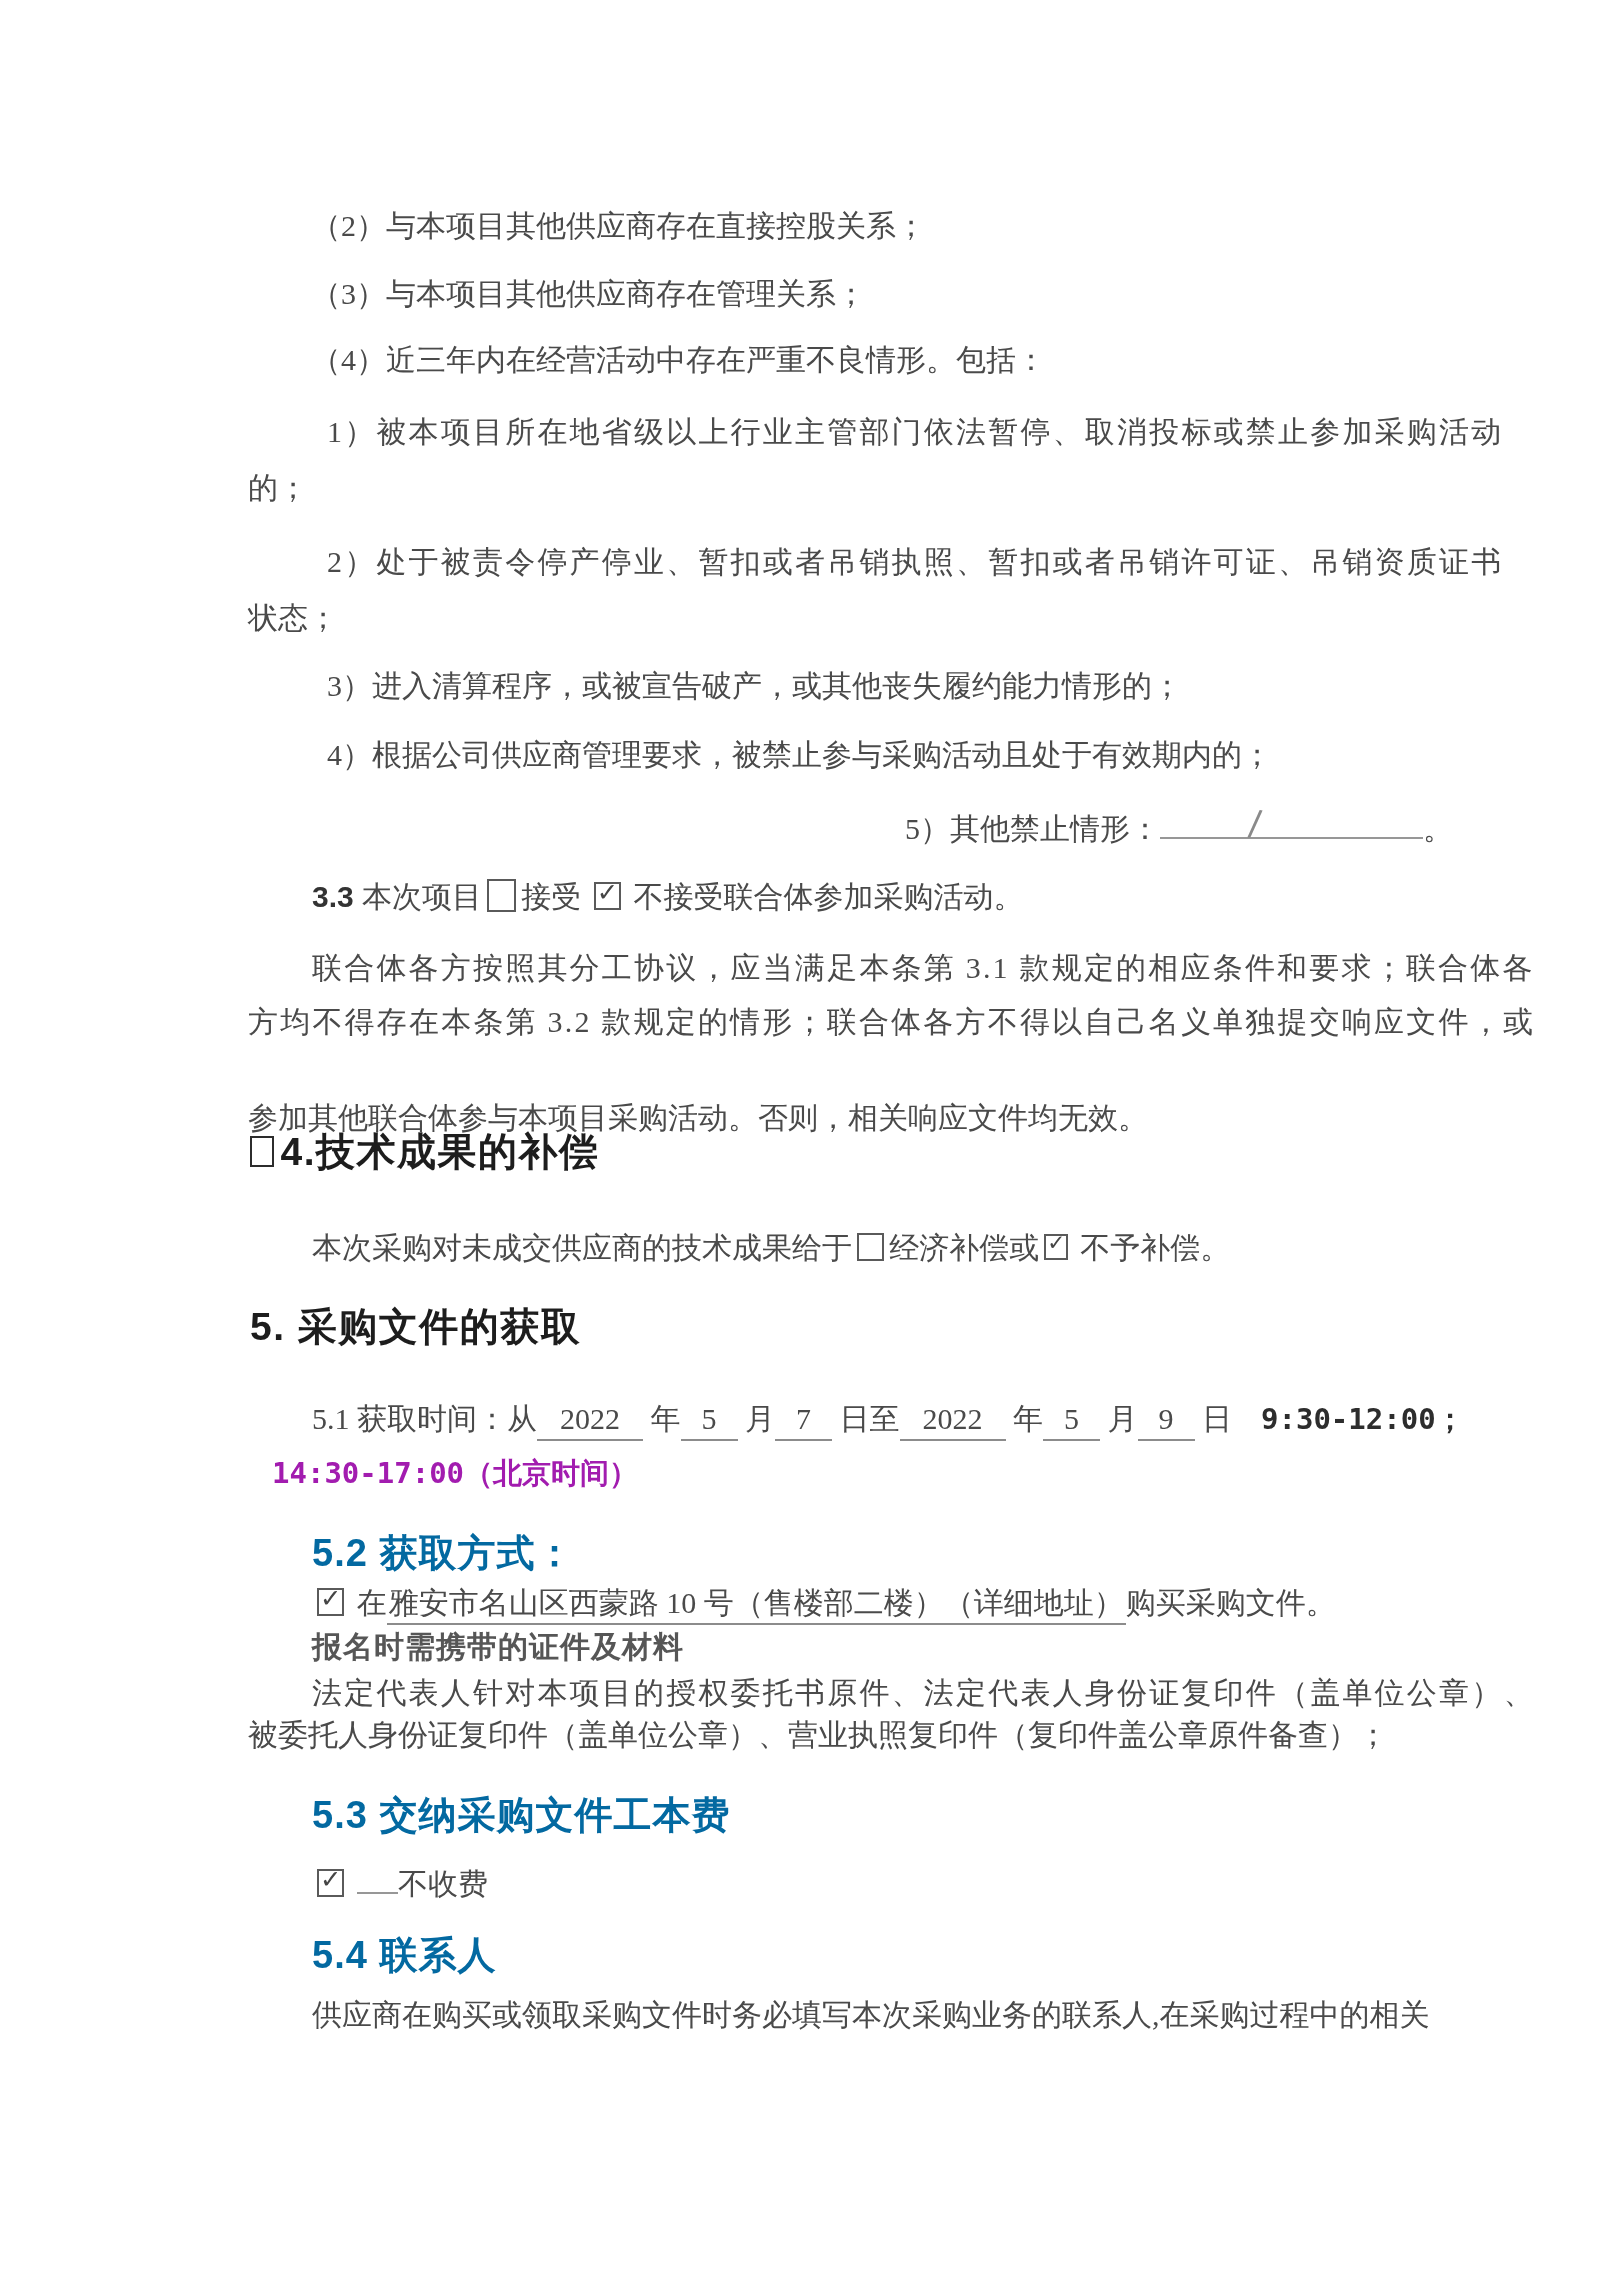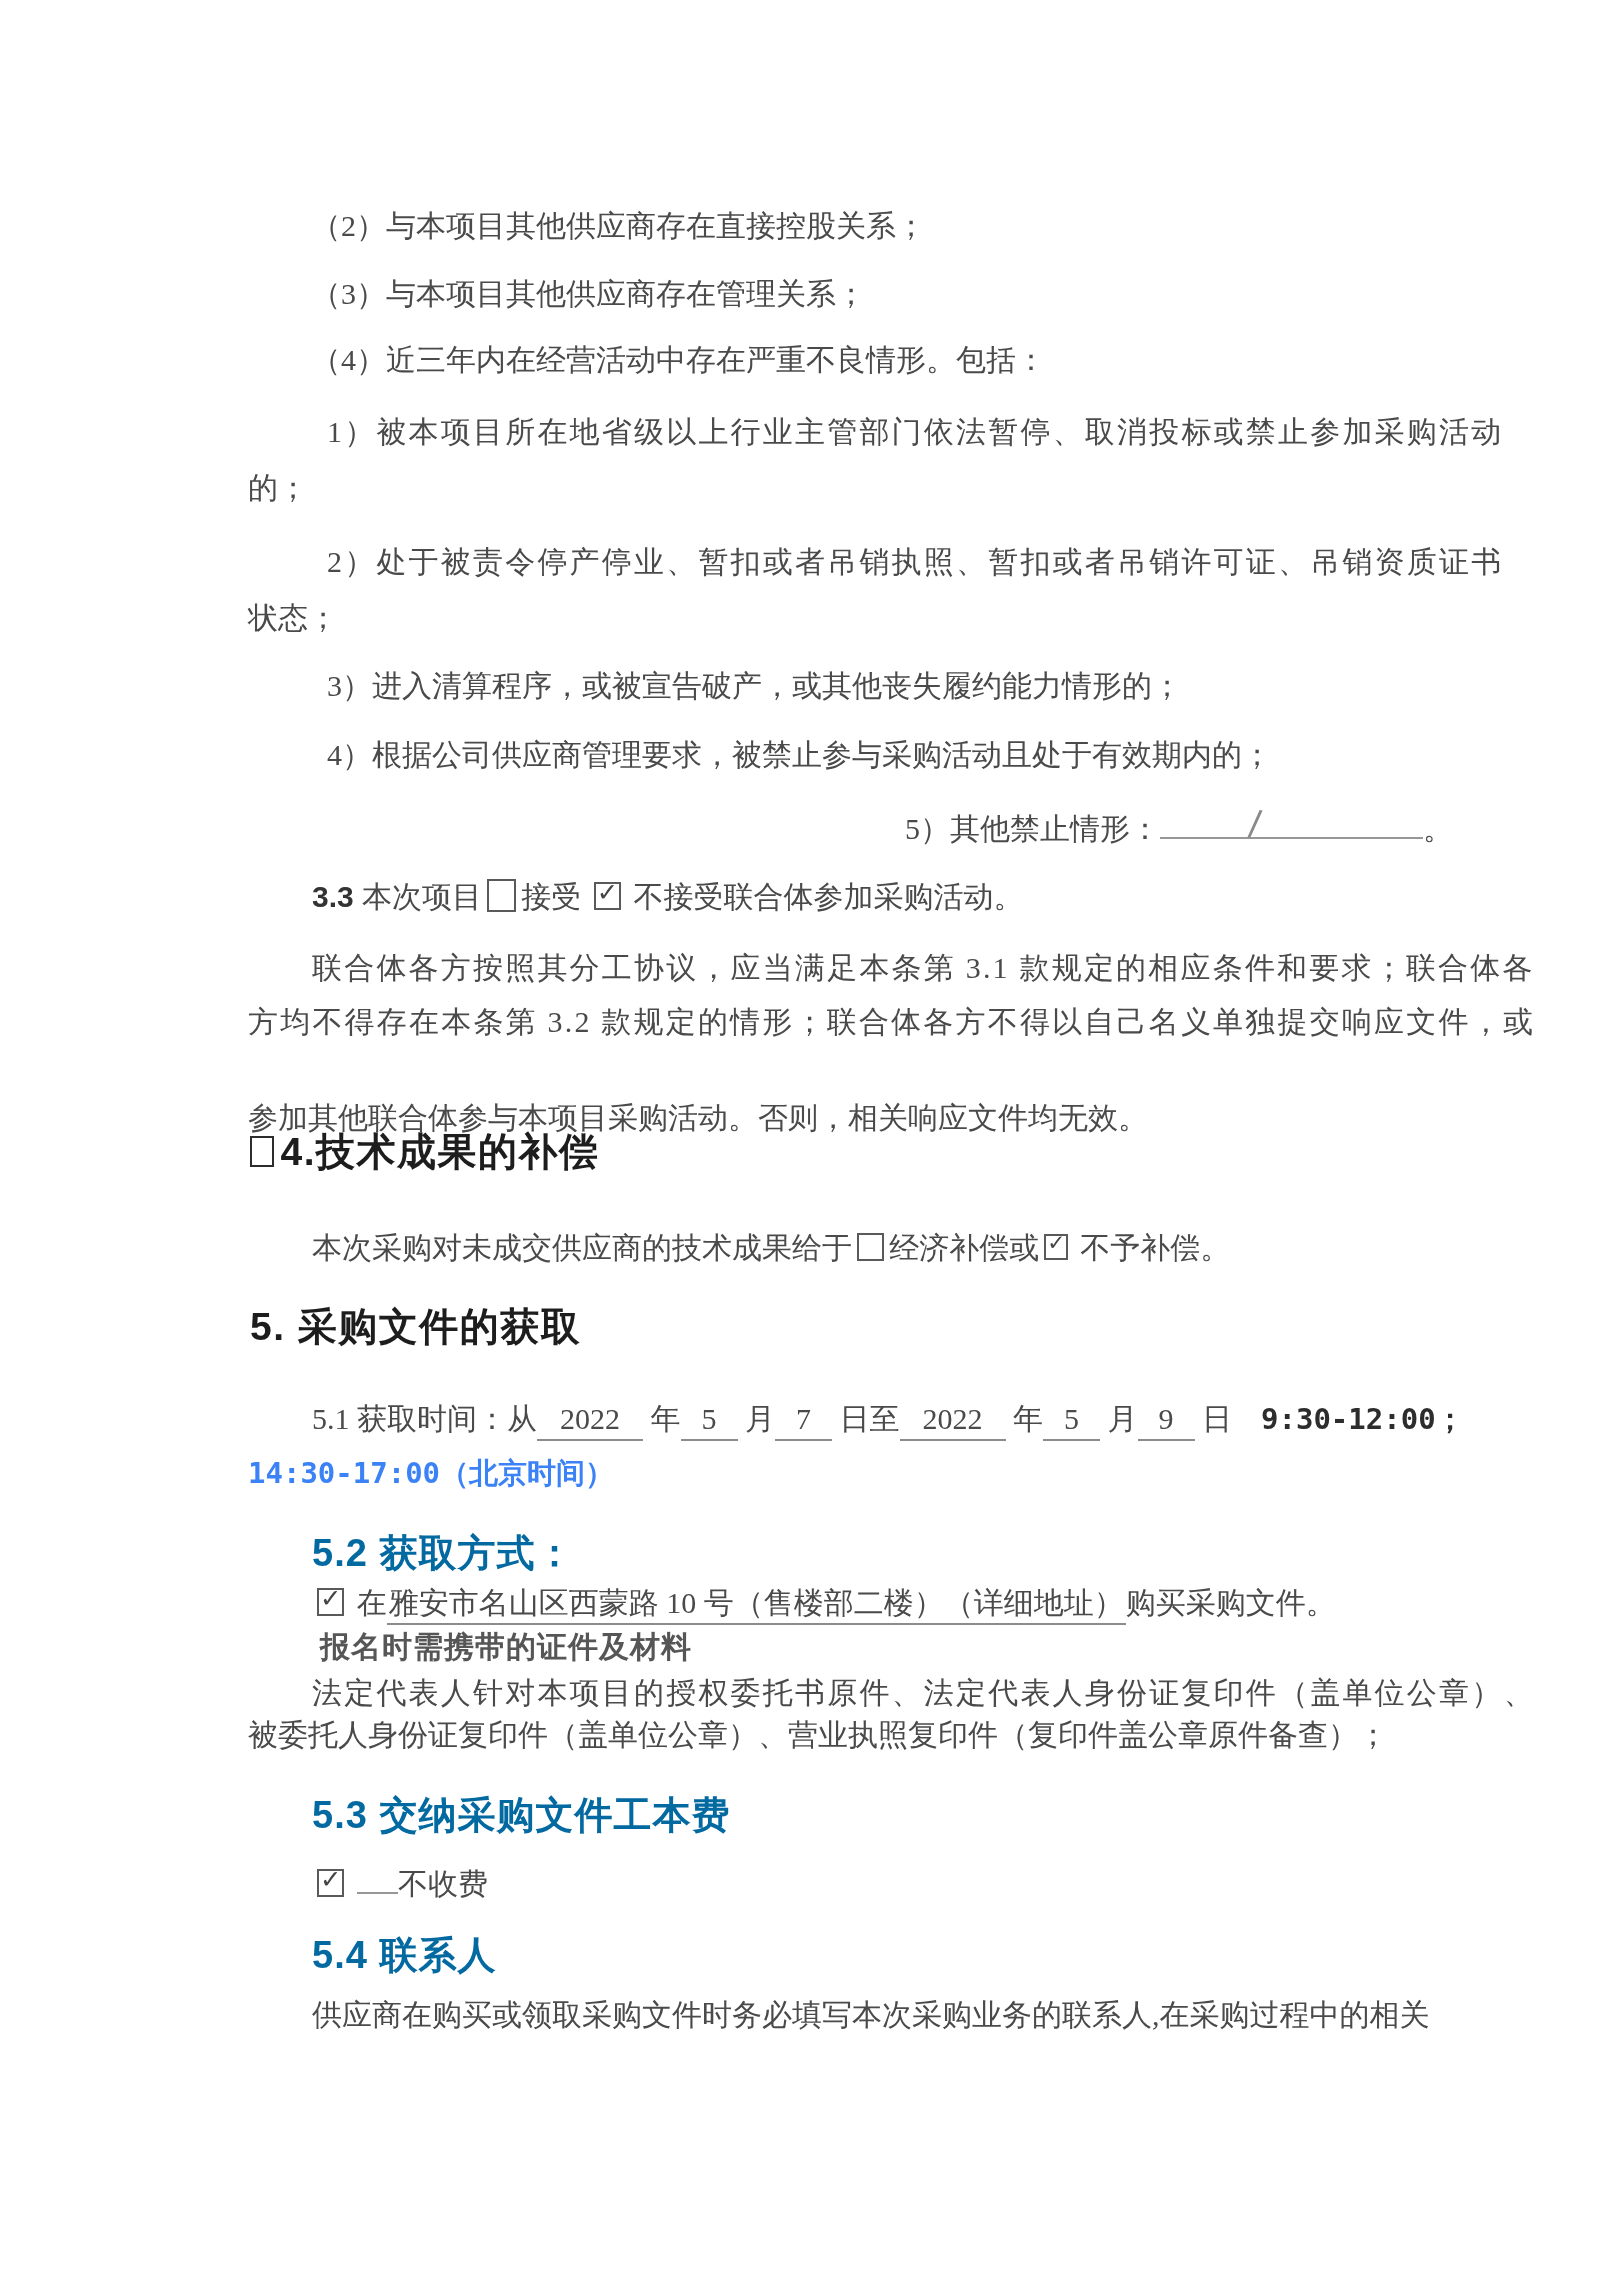--- a/index.html
+++ b/index.html
@@ -20,24 +20,24 @@
   .pos-heading{left:250px;}
   .js{letter-spacing:2.2px;}
   .look-heading{
     font-family:"Liberation Sans","DejaVu Sans",sans-serif;
     font-weight:700;font-size:39px;color:#1d1d1d;letter-spacing:1.5px;
   }
   .look-bold{
     font-family:"Liberation Sans","DejaVu Sans",sans-serif;
     font-weight:700;font-size:38px;color:#0369a1;letter-spacing:1px;
   }
-  .look-semibold{font-weight:700;color:#565656;letter-spacing:1px;margin-left:8px;}
+  .look-semibold{font-weight:700;color:#565656;letter-spacing:1px;}
   .look-time{
     font-family:"DejaVu Sans Mono","Liberation Mono",monospace;
-    font-weight:700;font-size:29px;color:#3b82f6;
+    font-weight:700;font-size:29px;color:#a21caf;margin-left:24px;
   }
   .seg-num{
     font-family:"Liberation Sans","DejaVu Sans",sans-serif;
     font-weight:700;color:#333333;
   }
   .seg-time{
     font-family:"DejaVu Sans Mono","Liberation Mono",monospace;
     font-weight:700;font-size:29px;color:#2d2d2d;
   }
   .ul{

